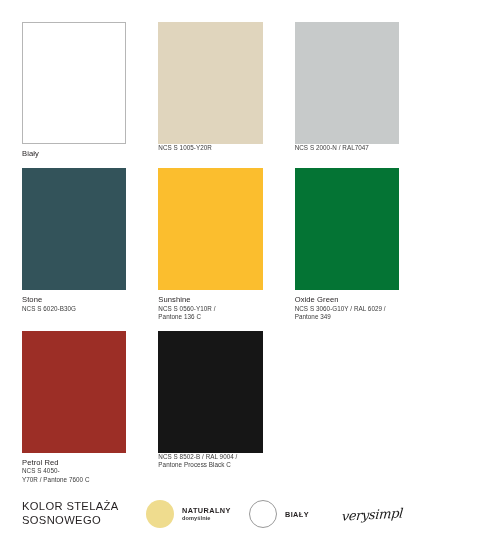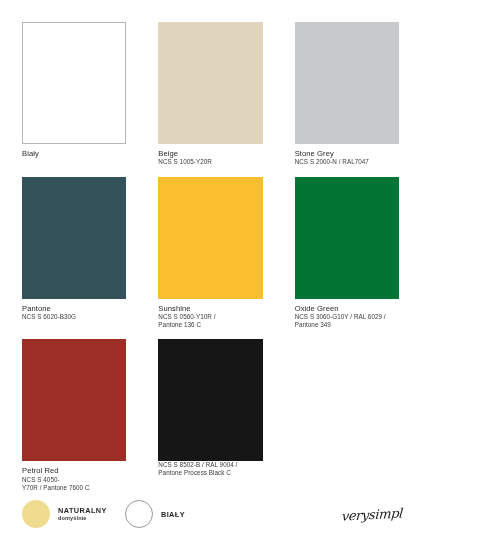--- a/index.html
+++ b/index.html
@@ -140,34 +140,32 @@
   <div class="grid">
 
     <div class="cell">
       <div class="chip bordered" style="background: rgb(255, 255, 255);"></div>
       <div class="chip-name">Biały</div>
       <div class="chip-code"></div>
     </div>
 
     <div class="cell">
       <div class="chip" style="background: rgb(224, 213, 189);"></div>
-      <div class="chip-name">Beige</div>
       <div class="chip-code">NCS S 1005-Y20R</div>
     </div>
 
     <div class="cell">
       <div class="chip" style="background: rgb(199, 202, 202);"></div>
-      <div class="chip-name">Stone Grey</div>
       <div class="chip-code">NCS S 2000-N / RAL7047</div>
     </div>
 
 
     <div class="cell">
       <div class="chip" style="background: rgb(51, 83, 90);"></div>
-      <div class="chip-name">Pantone</div>
+      <div class="chip-name">Stone</div>
       <div class="chip-code">NCS S 6020-B30G</div>
     </div>
 
     <div class="cell">
       <div class="chip" style="background: rgb(251, 190, 46);"></div>
       <div class="chip-name">Sunshine</div>
       <div class="chip-code">NCS S 0560-Y10R /
 Pantone 136 C</div>
     </div>
 
@@ -188,20 +186,22 @@
     <div class="cell">
       <div class="chip" style="background: rgb(22, 22, 22);"></div>
       <div class="chip-code">NCS S 8502-B / RAL 9004 /
 Pantone Process Black C</div>
     </div>
 
   </div>
 
   <div class="footer">
 
+    <div class="footer-title">KOLOR STELAŻA
+SOSNOWEGO</div>
 
     <div class="legend-item">
       <div class="dot" style="background: rgb(239, 220, 142);"></div>
       <div class="legend-text">
         <div class="legend-label">NATURALNY</div>
         <div class="legend-sub">domyślnie</div>
       </div>
     </div>
 
     <div class="gap-a"></div>

